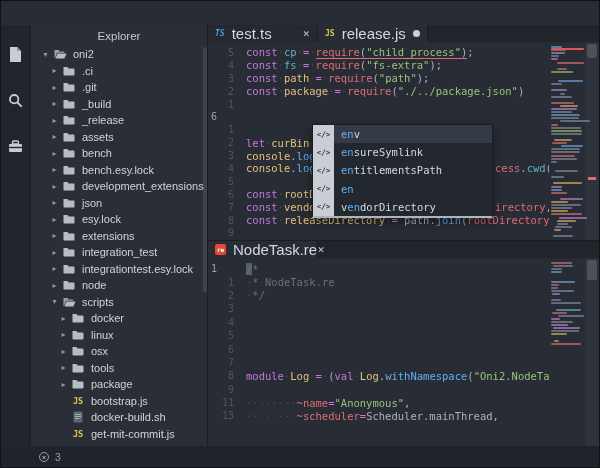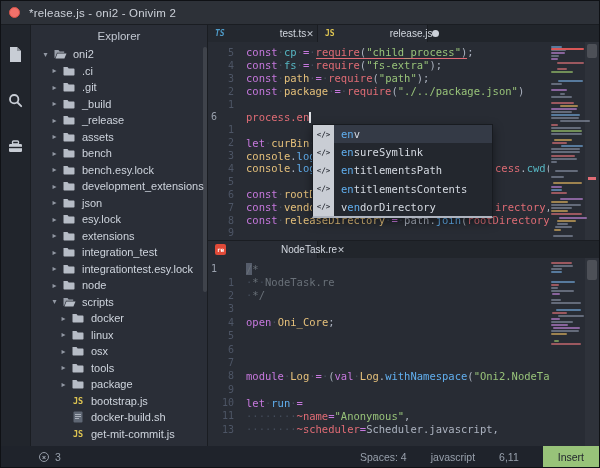--- a/index.html
+++ b/index.html
@@ -39,21 +39,21 @@
   .egroup.bot{flex:1;}
   .tabbar{height:17px;background:#21252b;display:flex;align-items:stretch;}
   .tab{width:110px;display:flex;align-items:center;padding:0 7px;background:#24282f;
     border-right:1px solid #1a1d22;cursor:pointer;}
   .tab.active{background:#282c34;}
   .tab .tabicon{font-family:"DejaVu Sans Mono",monospace;font-weight:bold;font-size:8px;margin-right:7px;flex:none;}
   .tab .tabicon.TS{color:#4f9cc9;font-style:italic;}
   .tab .tabicon.JS{color:#ddc452;}
   .tab .tabicon.RE{width:11px;height:11px;background:#e04a38;border-radius:2px;color:#fff;
     font-size:6px;display:flex;align-items:center;justify-content:center;margin-right:7px;}
-  .tab .tablabel{font-size:10px;color:#d3d8e0;flex:1;margin-left:48px;}
+  .tab .tablabel{font-size:15px;color:#d3d8e0;flex:1;}
   .tab .tabclose{color:#c3c8d0;font-size:9px;flex:none;cursor:pointer;}
   .tab .tabdot{width:7px;height:7px;border-radius:50%;background:#ccd1d9;flex:none;}
   .code{position:absolute;left:0;right:0;bottom:0;top:17px;overflow:hidden;
     font-family:"DejaVu Sans Mono",monospace;font-size:10.5px;padding-top:4px;}
   .line{position:relative;display:flex;align-items:center;white-space:pre;}
   .egroup.top .line{height:12.9px;}
   .egroup.bot .line{height:13.4px;}
   .gut{width:38px;flex:none;text-align:right;padding-right:12px;color:#4d5565;font-size:10px;}
   .gut.cur{text-align:left;padding-left:3px;color:#99a0ac;}
   .ltext{flex:1;min-width:0;}
@@ -92,24 +92,20 @@
   .sb-item{margin-right:24px;cursor:pointer;}
   .mode{height:100%;display:flex;align-items:center;padding:0 15px;background:var(--c-green);
     color:#23272e;font-size:10.5px;cursor:default;}
   svg{display:block;}
 </style>
 </head>
 <body>
 
 <div class="window">
 
-  <div class="titlebar">
-    <span class="tb-close"></span>
-    <span class="tb-title">*release.js - oni2 - Onivim 2</span>
-  </div>
 
   <div class="main">
     <div class="activitybar">
       <div class="act-icon">
         <svg width="15" height="17" viewBox="0 0 15 17">
             <path d="M2 1h7l4 4v11H2z" fill="#c8cdd5"></path>
             <path d="M9 1l4 4H9z" fill="#8f949c"></path>
           </svg>
       </div>
       <div class="act-icon">
@@ -371,21 +367,21 @@
               <span class="tablabel">release.js</span>
               <span class="tabdot"></span>
             </div>
           </div>
         <div class="code" id="code-top">
             <div class="line"><span class="gut">5</span><div class="ltext"><span class="c-purple">const</span><span class="ws">·</span><span class="c-teal">cp</span><span class="ws">·</span><span class="c-purple">=</span><span class="ws">·</span><span class="c-red u">require</span><span class="c-def u">(</span><span class="c-green u">"child_process"</span><span class="c-def u">)</span><span class="c-def">;</span></div></div>
             <div class="line"><span class="gut">4</span><div class="ltext"><span class="c-purple">const</span><span class="ws">·</span><span class="c-teal">fs</span><span class="ws">·</span><span class="c-purple">=</span><span class="ws">·</span><span class="c-red">require</span><span class="c-def">(</span><span class="c-green">"fs-extra"</span><span class="c-def">);</span></div></div>
             <div class="line"><span class="gut">3</span><div class="ltext"><span class="c-purple">const</span><span class="ws">·</span><span class="c-yellow">path</span><span class="ws">·</span><span class="c-purple">=</span><span class="ws">·</span><span class="c-red">require</span><span class="c-def">(</span><span class="c-green">"path"</span><span class="c-def">);</span></div></div>
             <div class="line"><span class="gut">2</span><div class="ltext"><span class="c-purple">const</span><span class="ws">·</span><span class="c-yellow">package</span><span class="ws">·</span><span class="c-purple">=</span><span class="ws">·</span><span class="c-red">require</span><span class="c-def">(</span><span class="c-green">"./../package.json"</span><span class="c-def">)</span></div></div>
             <div class="line"><span class="gut">1</span><div class="ltext"></div></div>
-            <div class="line"><span class="gut cur">6</span><div class="ltext"><span class="c-red">process.en</span><span class="cursorbar"></span></div></div>
+            <div class="line"><span class="gut cur">6</span></div>
             <div class="line"><span class="gut">1</span><div class="ltext"></div></div>
             <div class="line"><span class="gut">2</span><div class="ltext"><span class="c-purple">let</span><span class="ws">·</span><span class="c-yellow">curBin</span><span class="ws">·</span><span class="c-purple">=</span><span class="ws">·</span><span class="c-red">process.argv</span></div></div>
             <div class="line"><span class="gut">3</span><div class="ltext"><span class="c-yellow">console</span><span class="c-def">.</span><span class="c-blue">log</span><span class="c-def">(</span><span class="c-green">"Working</span><span class="ws">·</span><span class="c-green">directory"</span></div></div>
             <div class="line"><span class="gut">4</span><div class="ltext"><span class="c-yellow">console</span><span class="c-def">.</span><span class="c-blue">log</span><span class="c-def">(</span><span class="c-green">"cwd:</span><span class="ws">·</span><span class="c-green">"</span><span class="ws">·</span><span class="c-purple">+</span><span class="ws">·</span><span class="c-red">pro</span></div><span class="tail"><span class="c-red">cess</span><span class="c-def">.</span><span class="c-teal">cwd</span><span class="c-def">(</span></span></div>
             <div class="line"><span class="gut">5</span><div class="ltext"></div></div>
             <div class="line"><span class="gut">6</span><div class="ltext"><span class="c-purple">const</span><span class="ws">·</span><span class="c-yellow">rootDirectory</span><span class="ws">·</span><span class="c-purple">=</span><span class="ws">·</span></div></div>
             <div class="line"><span class="gut">7</span><div class="ltext"><span class="c-purple">const</span><span class="ws">·</span><span class="c-yellow">vendorDirectory</span><span class="ws">·</span><span class="c-purple">=</span><span class="ws">·</span><span class="c-def">path</span><span class="c-def">.</span><span class="c-blue">join</span><span class="c-def">(</span></div><span class="tail"><span class="c-red">irectory</span><span class="c-def">,</span></span></div>
             <div class="line"><span class="gut">8</span><div class="ltext"><span class="c-purple">const</span><span class="ws">·</span><span class="c-yellow">releaseDirectory</span><span class="ws">·</span><span class="c-purple">=</span><span class="ws">·</span><span class="c-def">path</span><span class="c-def">.</span><span class="c-blue">join</span><span class="c-def">(</span><span class="c-red">rootDirectory</span></div></div>
             <div class="line"><span class="gut">9</span><div class="ltext"></div></div>
             <div class="popup">
@@ -407,21 +403,20 @@
                 <span class="picon">&lt;/&gt;</span>
                 <span class="plabel">
                   <span class="c-blue">en</span>
                   <span class="c-white">titlementsPath</span>
                 </span>
               </div>
               <div class="prow">
                 <span class="picon">&lt;/&gt;</span>
                 <span class="plabel">
                   <span class="c-blue">en</span>
-                  <span class="c-white">titlementsContents</span>
                 </span>
               </div>
               <div class="prow">
                 <span class="picon">&lt;/&gt;</span>
                 <span class="plabel">
                   <span class="c-white">v</span>
                   <span class="c-blue">en</span>
                   <span class="c-white">dorDirectory</span>
                 </span>
               </div>
@@ -491,29 +486,28 @@
               <span class="tabicon RE">re</span>
               <span class="tablabel">NodeTask.re</span>
               <span class="tabclose">✕</span>
             </div>
           </div>
         <div class="code" id="code-bot">
             <div class="line"><span class="gut cur">1</span><div class="ltext"><span class="c-comment cb">/</span><span class="c-comment">*</span></div></div>
             <div class="line"><span class="gut">1</span><div class="ltext"><span class="ws">·</span><span class="c-comment">*</span><span class="ws">·</span><span class="c-comment">NodeTask.re</span></div></div>
             <div class="line"><span class="gut">2</span><div class="ltext"><span class="ws">·</span><span class="c-comment">*/</span></div></div>
             <div class="line"><span class="gut">3</span><div class="ltext"></div></div>
-            <div class="line"><span class="gut">4</span><div class="ltext"><span class="c-purple">open</span><span class="ws">·</span><span class="c-yellow">Oni_Core</span><span class="c-def">;</span></div></div>
+            <div class="line"><span class="gut">4</span></div>
             <div class="line"><span class="gut">5</span><div class="ltext"></div></div>
             <div class="line"><span class="gut">6</span></div>
             <div class="line"><span class="gut">7</span><div class="ltext"></div></div>
             <div class="line"><span class="gut">8</span><div class="ltext"><span class="c-purple">module</span><span class="ws">·</span><span class="c-yellow">Log</span><span class="ws">·</span><span class="c-purple">=</span><span class="ws">·</span><span class="c-def">(</span><span class="c-purple">val</span><span class="ws">·</span><span class="c-yellow">Log</span><span class="c-def">.</span><span class="c-blue">withNamespace</span><span class="c-def">(</span><span class="c-green">"Oni2.NodeTas</span></div></div>
             <div class="line"><span class="gut">9</span><div class="ltext"></div></div>
-            <div class="line"><span class="gut">10</span><div class="ltext"><span class="c-purple">let</span><span class="ws">·</span><span class="c-blue">run</span><span class="ws">·</span><span class="c-purple">=</span></div></div>
             <div class="line"><span class="gut">11</span><div class="ltext"><span class="ws">········</span><span class="c-red">~name</span><span class="c-purple">=</span><span class="c-green">"Anonymous"</span><span class="c-def">,</span></div></div>
-            <div class="line"><span class="gut">13</span><div class="ltext"><span class="ws">········</span><span class="c-red">~scheduler</span><span class="c-purple">=</span><span class="c-def">Scheduler.javascript</span><span class="c-def">,</span></div></div>
+            <div class="line"><span class="gut">13</span><div class="ltext"><span class="ws">········</span><span class="c-red">~scheduler</span><span class="c-purple">=</span><span class="c-def">Scheduler.mainThread</span><span class="c-def">,</span></div></div>
             <div class="minimap">
               <div class="mmline" style="top: 2px; left: 2px; width: 21.3464px; background: rgb(176, 96, 103); opacity: 0.85;"></div>
               <div class="mmline" style="top: 5.1px; left: 4px; width: 20.3502px; background: rgb(111, 119, 135); opacity: 0.85;"></div>
               <div class="mmline" style="top: 8.2px; left: 2px; width: 10.645px; background: rgb(111, 119, 135); opacity: 0.85;"></div>
               <div class="mmline" style="top: 11.3px; left: 2px; width: 10.6423px; background: rgb(95, 136, 176); opacity: 0.85;"></div>
               <div class="mmline" style="top: 20.6px; left: 2px; width: 23.9045px; background: rgb(95, 136, 176); opacity: 0.85;"></div>
               <div class="mmline" style="top: 23.7px; left: 2px; width: 8.03775px; background: rgb(176, 96, 103); opacity: 0.85;"></div>
               <div class="mmline" style="top: 26.8px; left: 2px; width: 6.77179px; background: rgb(111, 119, 135); opacity: 0.85;"></div>
               <div class="mmline" style="top: 29.9px; left: 2px; width: 22.5104px; background: rgb(111, 119, 135); opacity: 0.85;"></div>
               <div class="mmline" style="top: 33px; left: 3px; width: 7.55136px; background: rgb(154, 111, 176); opacity: 0.85;"></div>
@@ -537,21 +531,15 @@
           </div>
       </div>
     </div>
   </div>
 
   <div class="statusbar">
     <div class="sb-left">
       <span class="errcirc"></span>
       <span>3</span>
     </div>
-    <div class="sb-right" id="sb-right">
-        <span class="sb-item">Spaces: 4</span>
-        <span class="sb-item">javascript</span>
-        <span class="sb-item">6,11</span>
-        <div class="mode">Insert</div>
-      </div>
   </div>
 
 </div>
 
 </body></html>

